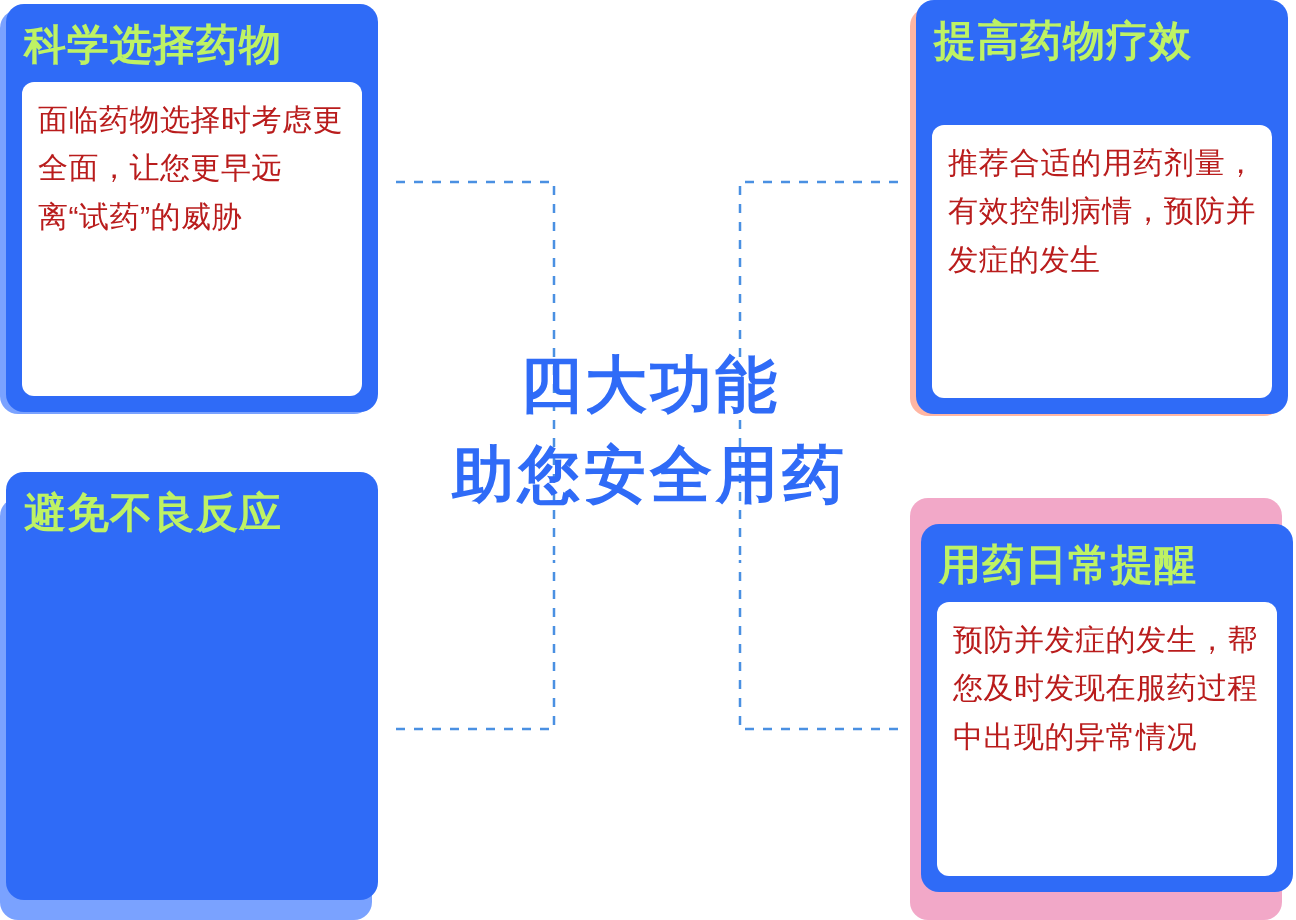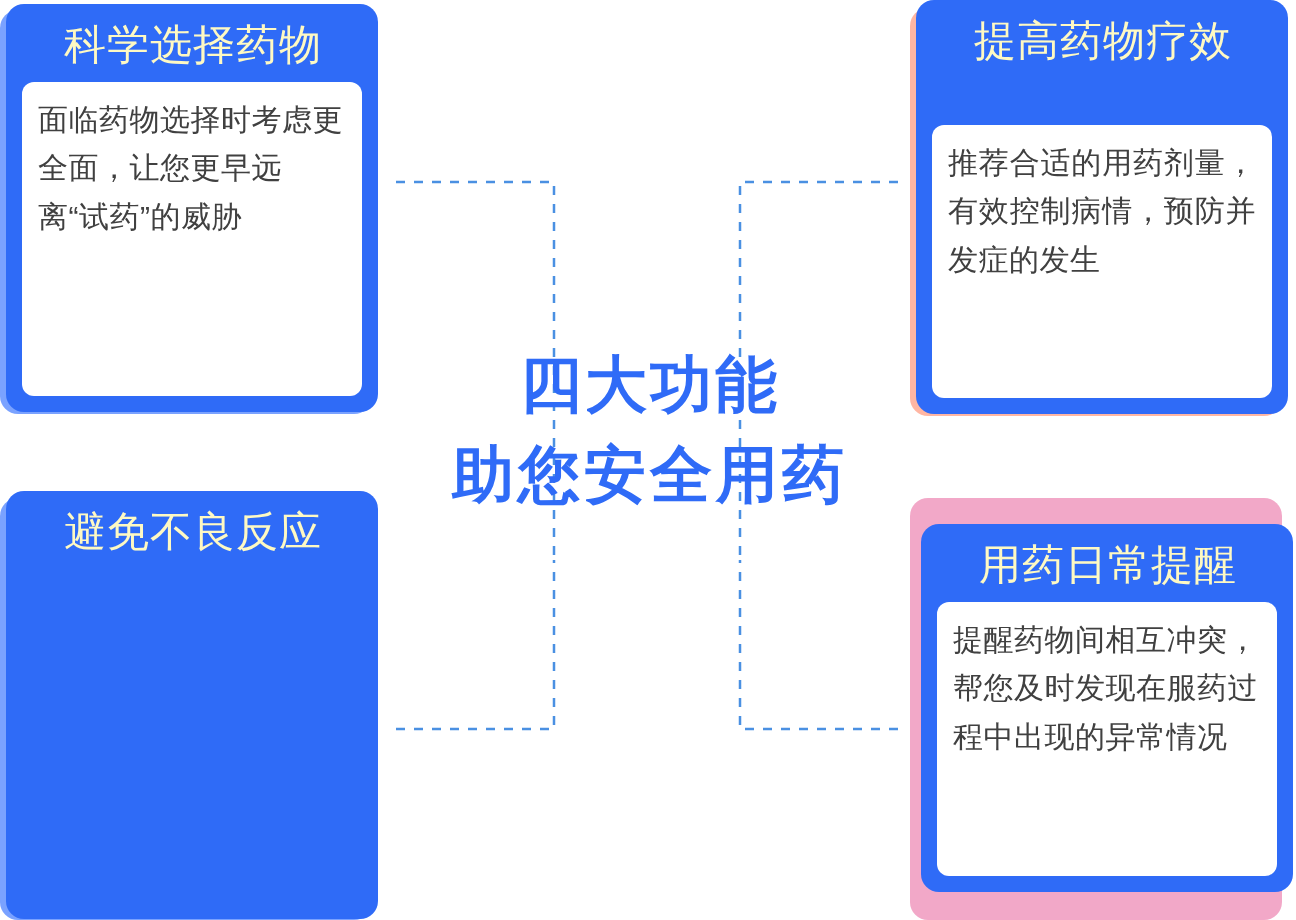--- a/index.html
+++ b/index.html
@@ -24,53 +24,52 @@
   .card {
     position: absolute;
     background: #2f6bf7;
     border-radius: 18px;
     box-sizing: border-box;
     padding: 14px 16px 16px 16px;
     display: flex;
     flex-direction: column;
   }
   .card-title {
-    color: #fef9c3;
+    color: #bef264;
     font-size: 42px;
-    font-weight: normal;
+    font-weight: bold;
     letter-spacing: 1px;
     line-height: 1.18;
     margin: 2px 0 12px 2px;
     white-space: nowrap;
-    text-align: center;
   }
   .card-body {
     background: #ffffff;
     border-radius: 12px;
     flex: 1;
     padding: 14px 16px 12px 16px;
     box-sizing: border-box;
-    color: #404040;
+    color: #b91c1c;
     font-size: 30px;
     line-height: 1.62;
     letter-spacing: 0.5px;
     overflow: hidden;
   }
 
   
   .accent {
     position: absolute;
     border-radius: 18px;
     z-index: 0;
   }
 
   
   #card-tl { left: 6px;   top: 4px;   width: 372px; height: 408px; }
   #card-tr { left: 916px; top: 0px;   width: 372px; height: 414px; gap: 24px; }
-  #card-bl { left: 6px;   top: 491px; width: 372px; height: 428px; }
+  #card-bl { left: 6px;   top: 472px; width: 372px; height: 428px; }
   #card-br { left: 921px; top: 492px; width: 372px; height: 368px; margin-top: 32px; }
 
   #accent-tl { left: 0px;   top: 10px;  width: 372px; height: 404px; background: #7aa2ff; }
   #accent-tr { left: 910px; top: 8px;   width: 372px; height: 408px; background: #ffb6a3; }
   #accent-bl { left: 0px;   top: 498px; width: 372px; height: 422px; background: #7aa2ff; }
   #accent-br { left: 910px; top: 498px; width: 372px; height: 422px; background: #f2a8c8; }
 
   
   #card-tr .card-body { text-align: justify; margin-top: 23px; }
 
@@ -130,21 +129,21 @@
     <div class="card-title">提高药物疗效</div>
     <div class="card-body">推荐合适的用药剂量，有效控制病情，预防并发症的发生</div>
   </div>
 
   <div class="card" id="card-bl" style="z-index:2">
     <div class="card-title">避免不良反应</div>
   </div>
 
   <div class="card" id="card-br" style="z-index:2">
     <div class="card-title">用药日常提醒</div>
-    <div class="card-body">提醒药物间相互冲突，帮您及时发现在服药过程中出现的异常情况</div>
+    <div class="card-body">预防并发症的发生，帮您及时发现在服药过程中出现的异常情况</div>
   </div>
 
   <div class="center-title">
     <div class="line1">四大功能</div>
     <div class="line2">助您安全用药</div>
   </div>
 
 </div>
 
 </body></html>

